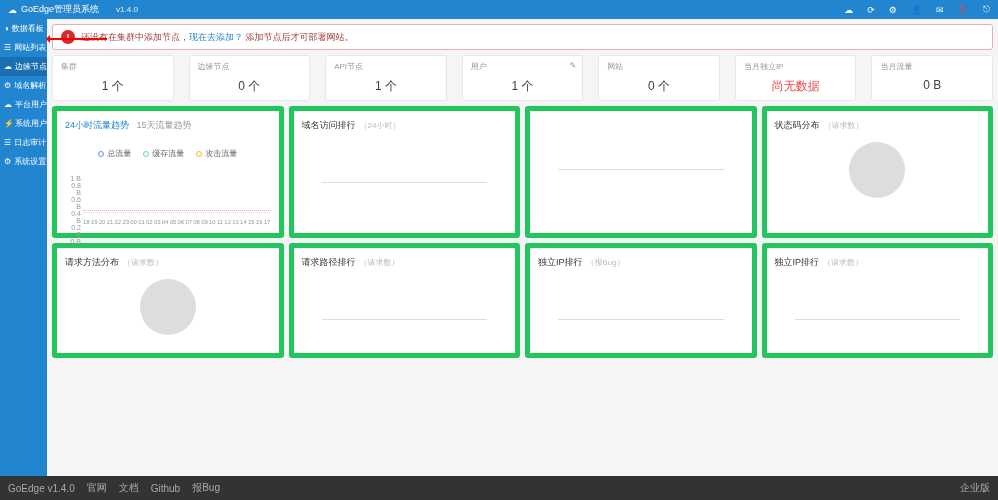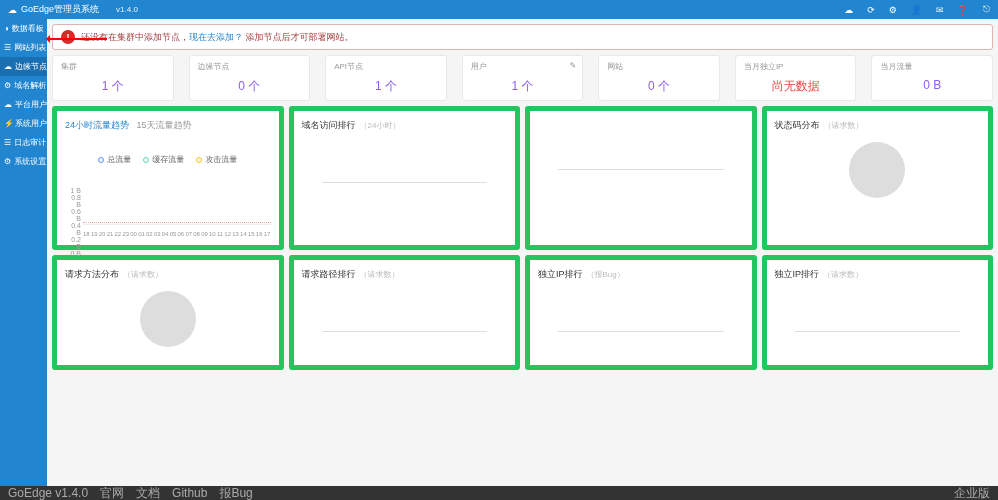--- a/index.html
+++ b/index.html
@@ -15,40 +15,40 @@
 .sidebar-item .icon{font-size:8px;width:8px;display:inline-block}
 .main{position:absolute;left:47px;right:0;top:19px;bottom:14px;overflow:auto;padding:5px}
 .alert{background:#fff;border:1px solid #e0b4b4;border-radius:3px;padding:5px 8px;display:flex;align-items:center;gap:6px;margin-bottom:5px;font-size:9px;color:#9f3a38}
 .alert-icon{width:14px;height:14px;border-radius:50%;background:#db2828;color:#fff;display:flex;align-items:center;justify-content:center;font-size:9px;font-weight:bold}
 .alert a{color:#2185d0;text-decoration:none}
 .arrow{position:absolute;left:47px;top:38px;width:60px;height:2px;background:red;z-index:10}
 .arrow:before{content:"";position:absolute;left:-5px;top:-3px;border:4px solid transparent;border-right-color:red}
 .stats-row{display:flex;gap:15px;margin-bottom:5px}
 .stat-card{flex:1;background:#fff;border:1px solid #e8e8e8;border-radius:3px;padding:5px 8px;position:relative}
 .stat-label{font-size:8px;color:#999;margin-bottom:6px}
-.stat-value{font-size:12px;text-align:center;color:#8b5cf6}
+.stat-value{font-size:12px;text-align:center;color:#404040}
 .stat-value.muted{color:#ef4444}
 .stat-edit{position:absolute;right:6px;top:5px;font-size:8px;color:#999;cursor:pointer}
 .panels-row{display:flex;gap:5px;margin-bottom:5px}
 .panel{flex:1;background:#fff;border:5px solid #22c55e;border-radius:3px;padding:8px;min-height:110px}
 .panel-title{font-size:9px;color:#333;margin-bottom:4px}
 .panel-title .sub{color:#bbb;font-size:8px;margin-left:4px}
 .panel-title a{color:#2185d0;text-decoration:none;font-size:9px}
 .panel-title a.inactive{color:#999}
-.legend{display:flex;justify-content:center;gap:12px;font-size:8px;color:#666;margin:22px 0}
+.legend{display:flex;justify-content:center;gap:12px;font-size:8px;color:#666;margin:16px 0}
 .legend-item{display:flex;align-items:center;gap:3px}
 .legend-dot{width:6px;height:6px;border-radius:50%;border:1px solid}
 .chart{position:relative;height:50px;margin-top:4px}
 .chart-axis{position:absolute;left:0;top:0;bottom:12px;display:flex;flex-direction:column;justify-content:space-between;font-size:7px;color:#999;width:16px;text-align:right}
 .chart-area{position:absolute;left:18px;right:0;top:0;bottom:12px;border-bottom:1px solid #eee}
 .chart-line{position:absolute;left:0;right:0;bottom:1px;height:1px;border-top:1px dotted #f5a8a8}
 .chart-x{position:absolute;left:18px;right:0;bottom:0;display:flex;justify-content:space-between;font-size:6px;color:#999}
 .empty-line{height:1px;background:#ddd;margin:50px 20px 0}
 .circle-placeholder{width:56px;height:56px;border-radius:50%;background:#ddd;margin:10px auto}
-.footer{position:absolute;left:0;right:0;bottom:0;height:14px;background:#333;color:#aaa;display:flex;align-items:center;padding:0 8px;font-size:12px;gap:12px}
+.footer{position:absolute;left:0;right:0;bottom:0;height:24px;background:#333;color:#aaa;display:flex;align-items:center;padding:0 8px;font-size:10px;gap:12px}
 .footer-right{margin-left:auto}
 </style>
 </head>
 <body>
 
 <div class="header">
   <div class="header-title">
     <span>☁</span>
     <span>GoEdge管理员系统</span>
     <span class="header-version">v1.4.0</span>

